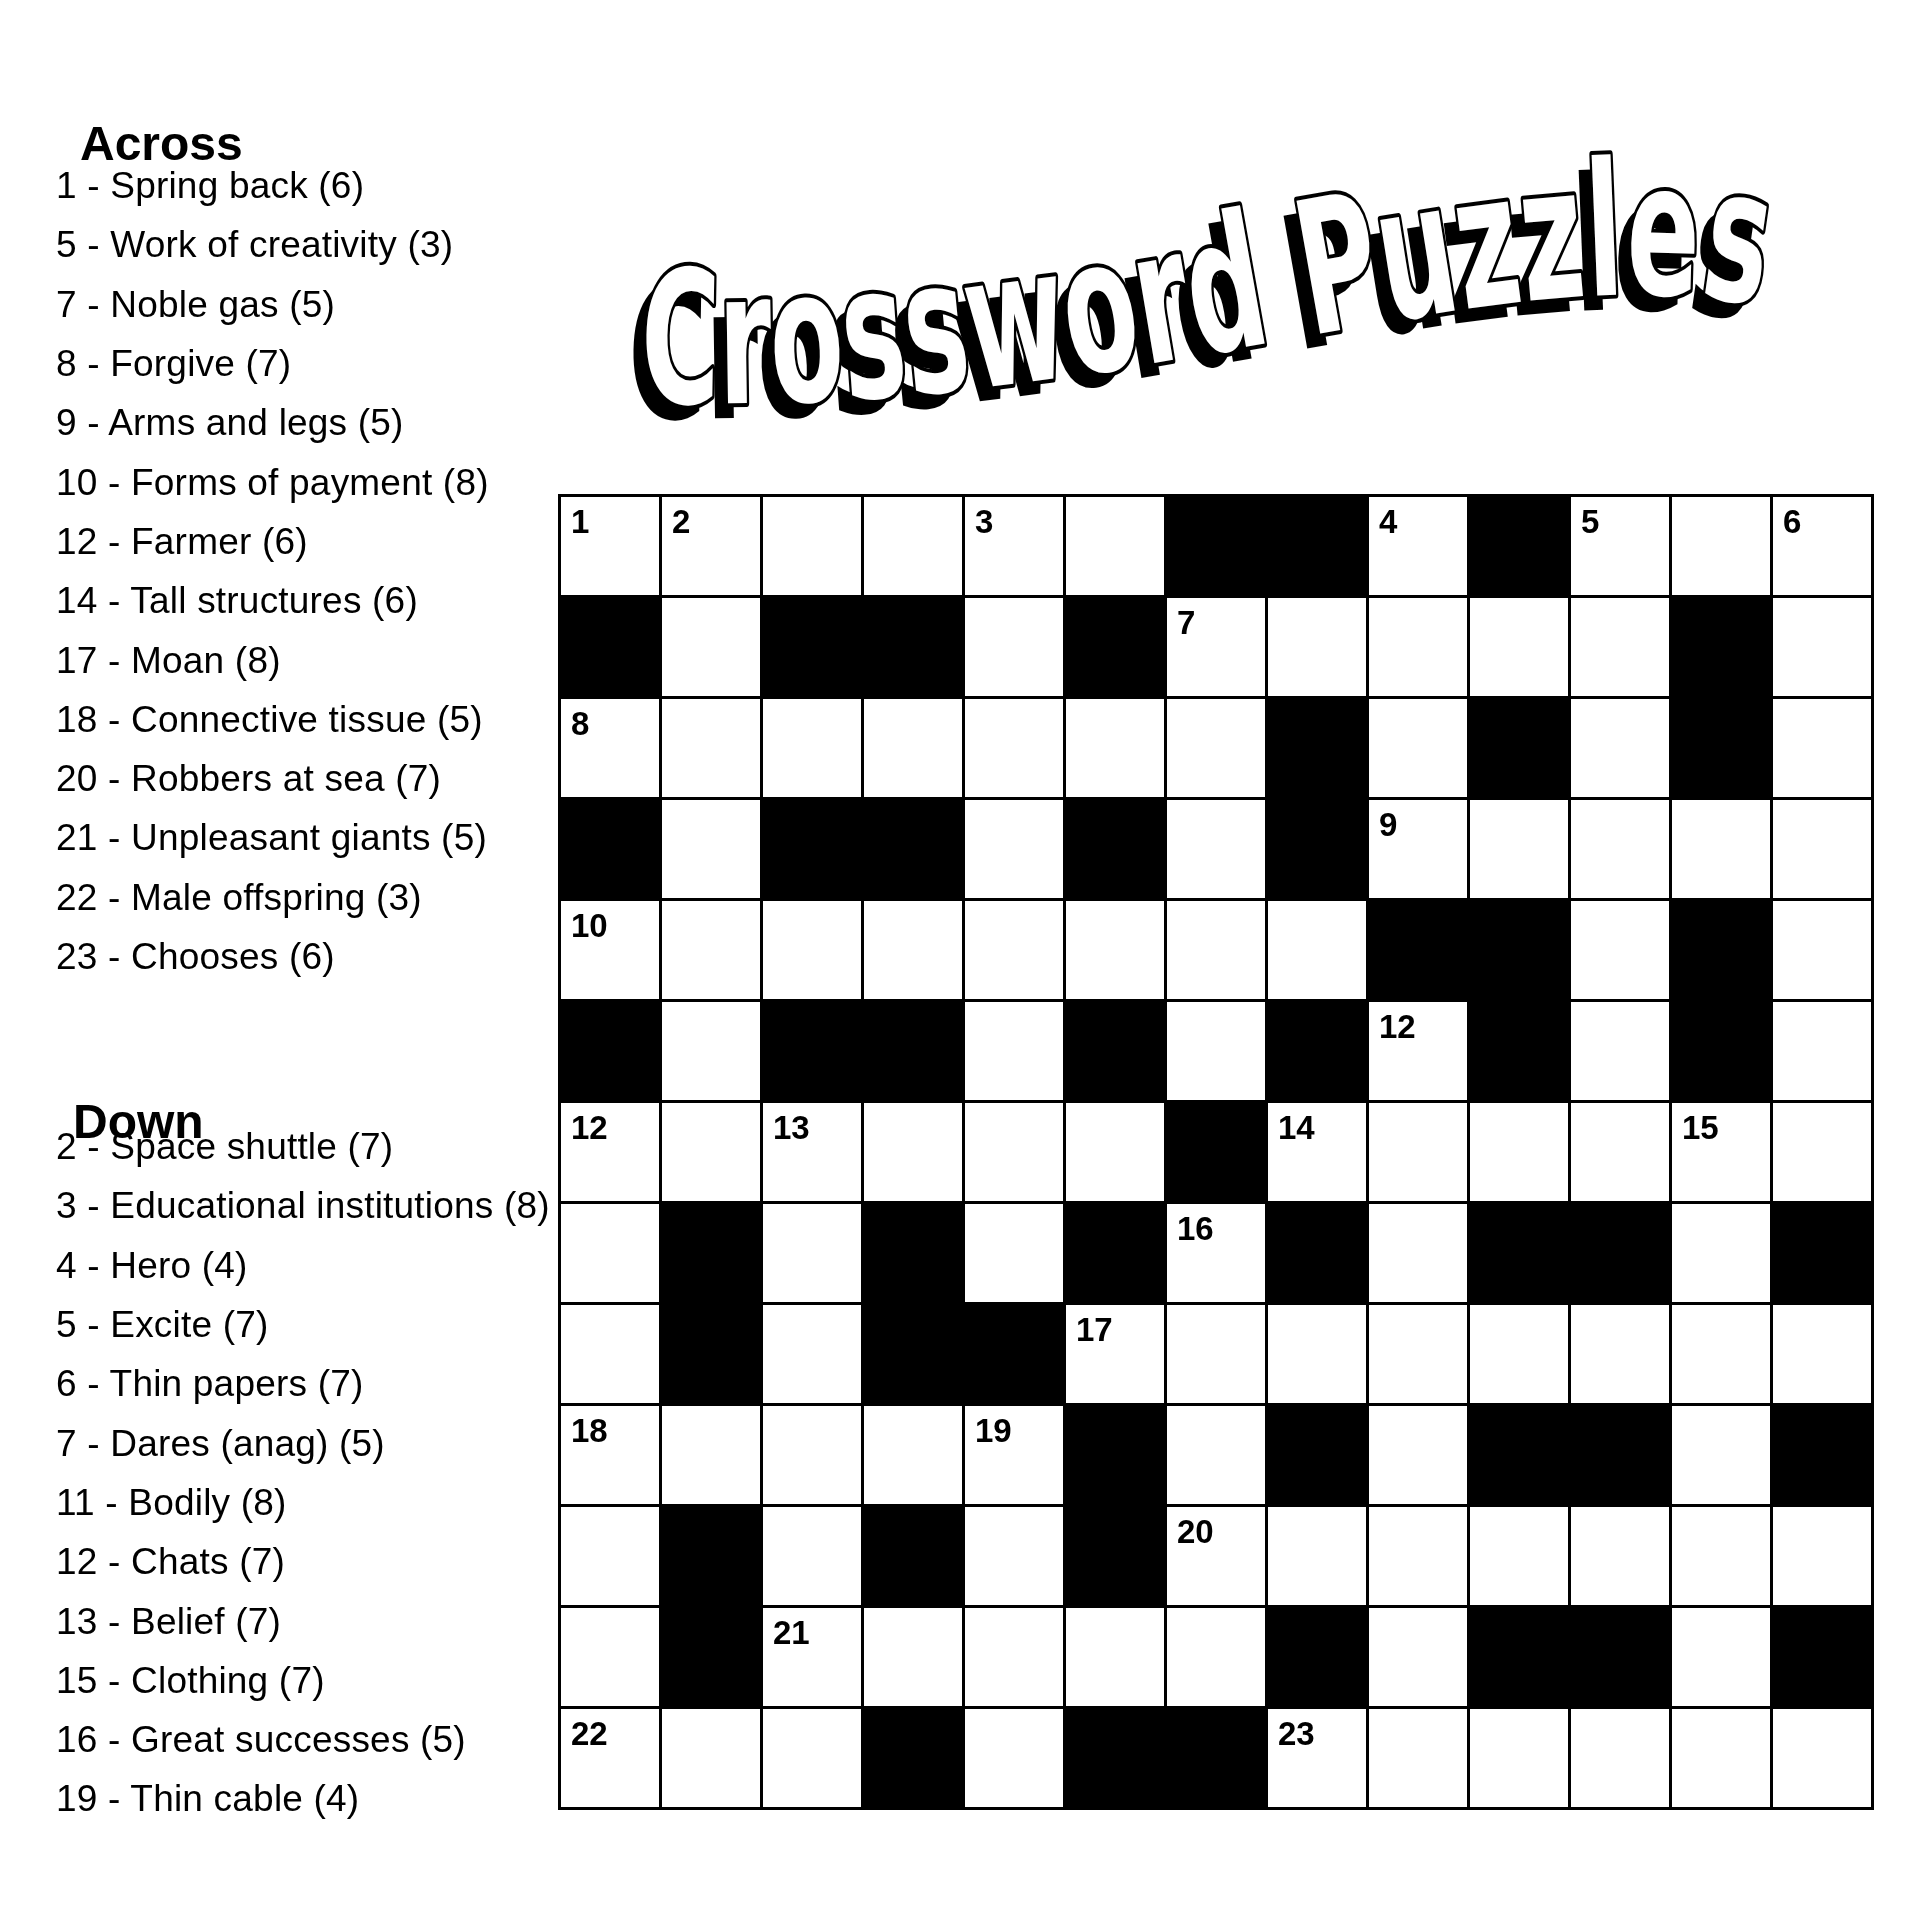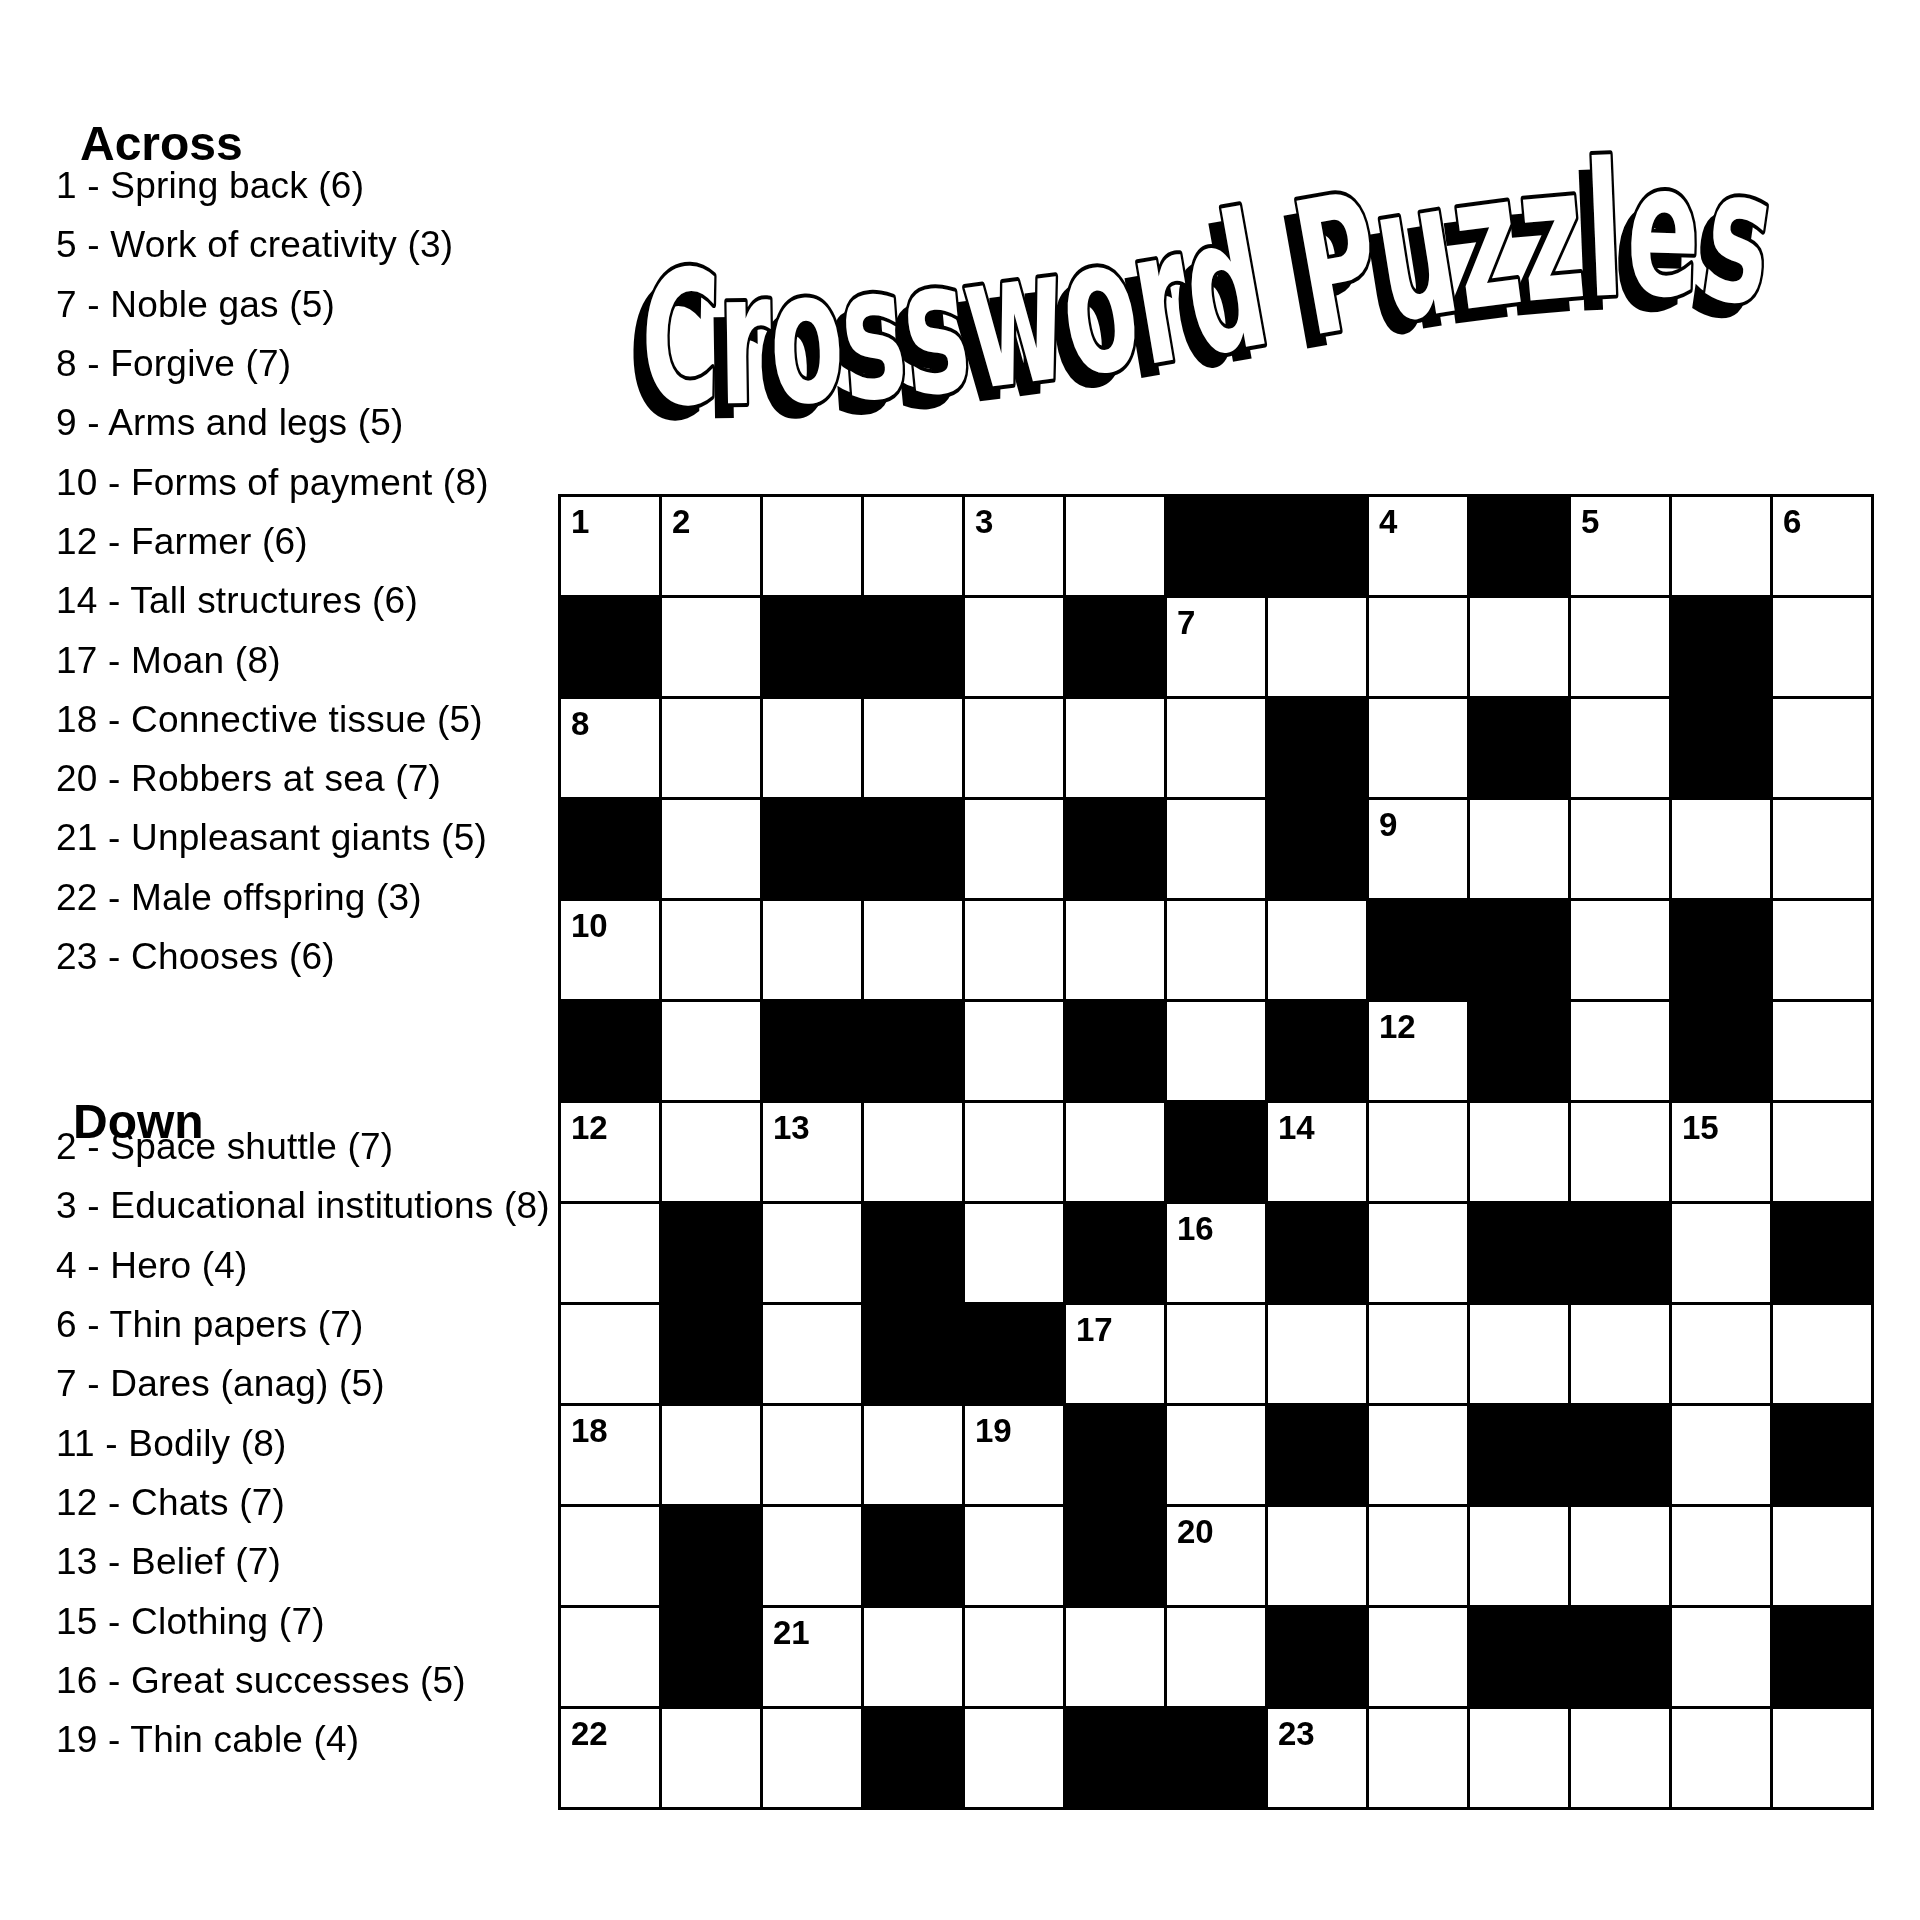--- a/index.html
+++ b/index.html
@@ -112,20 +112,21 @@
     <div class="clue">21 - Unpleasant giants (5)</div>
     <div class="clue">22 - Male offspring (3)</div>
     <div class="clue">23 - Chooses (6)</div>
   </div>
 
 <h2 id="down-header" class="section-header">Down</h2>
 <div id="down-list" class="clue-list">
     <div class="clue">2 - Space shuttle (7)</div>
     <div class="clue">3 - Educational institutions (8)</div>
     <div class="clue">4 - Hero (4)</div>
+    <div class="clue">5 - Excite (7)</div>
     <div class="clue">6 - Thin papers (7)</div>
     <div class="clue">7 - Dares (anag) (5)</div>
     <div class="clue">11 - Bodily (8)</div>
     <div class="clue">12 - Chats (7)</div>
     <div class="clue">13 - Belief (7)</div>
     <div class="clue">15 - Clothing (7)</div>
     <div class="clue">16 - Great successes (5)</div>
     <div class="clue">19 - Thin cable (4)</div>
   </div>
 

